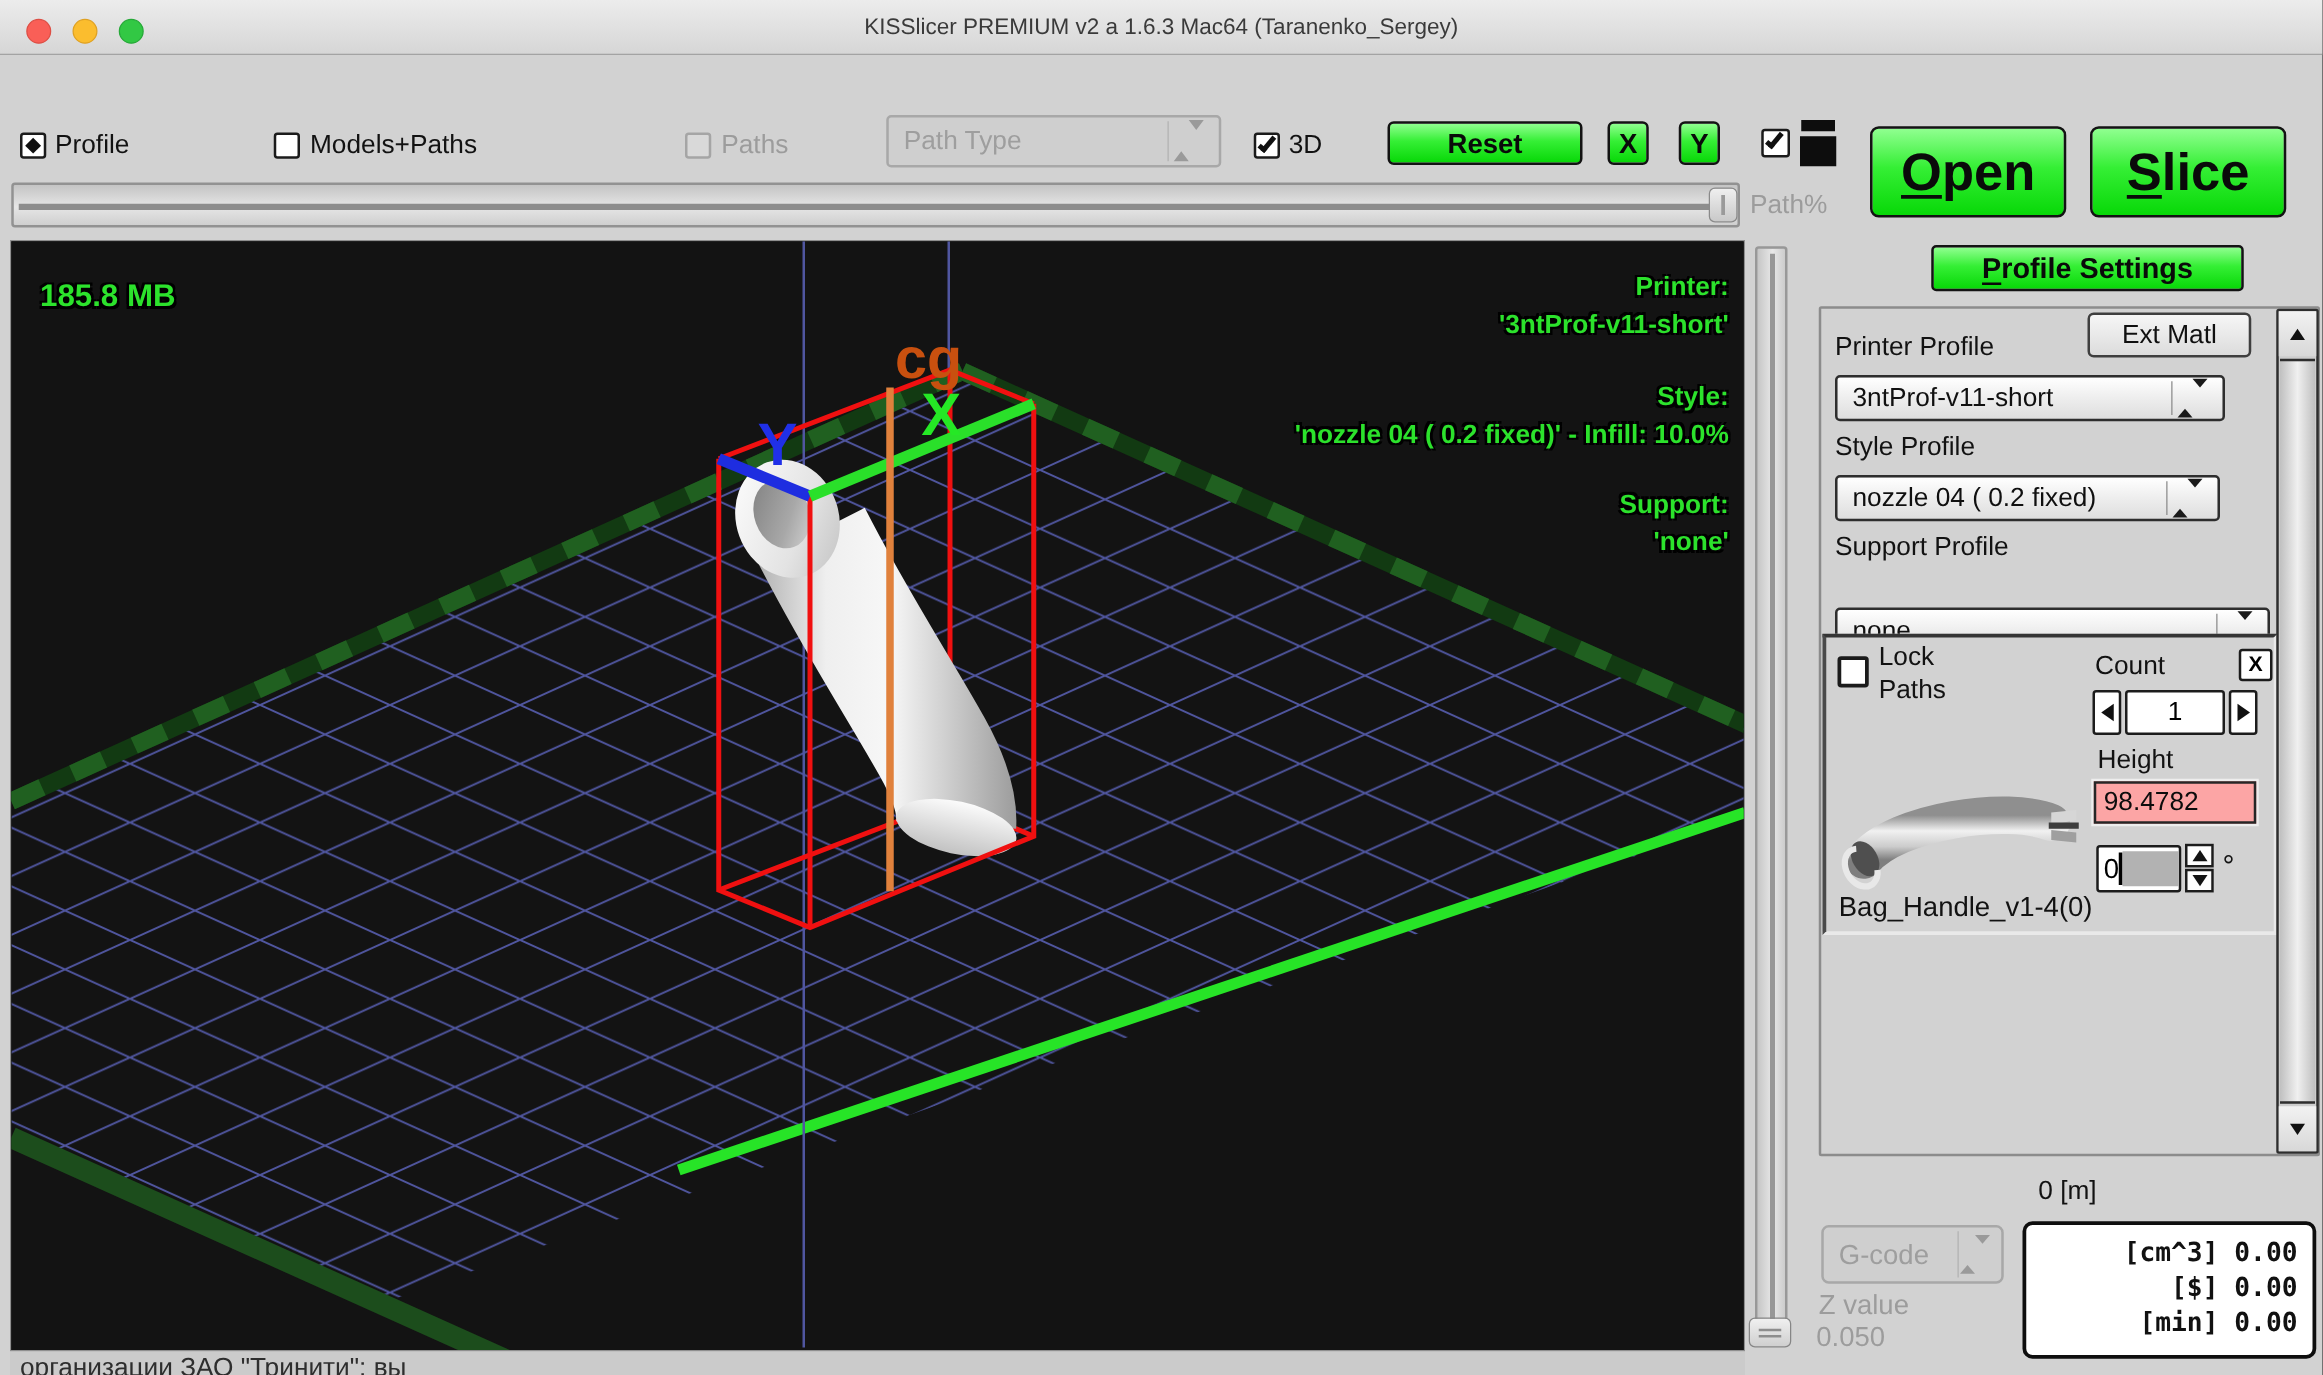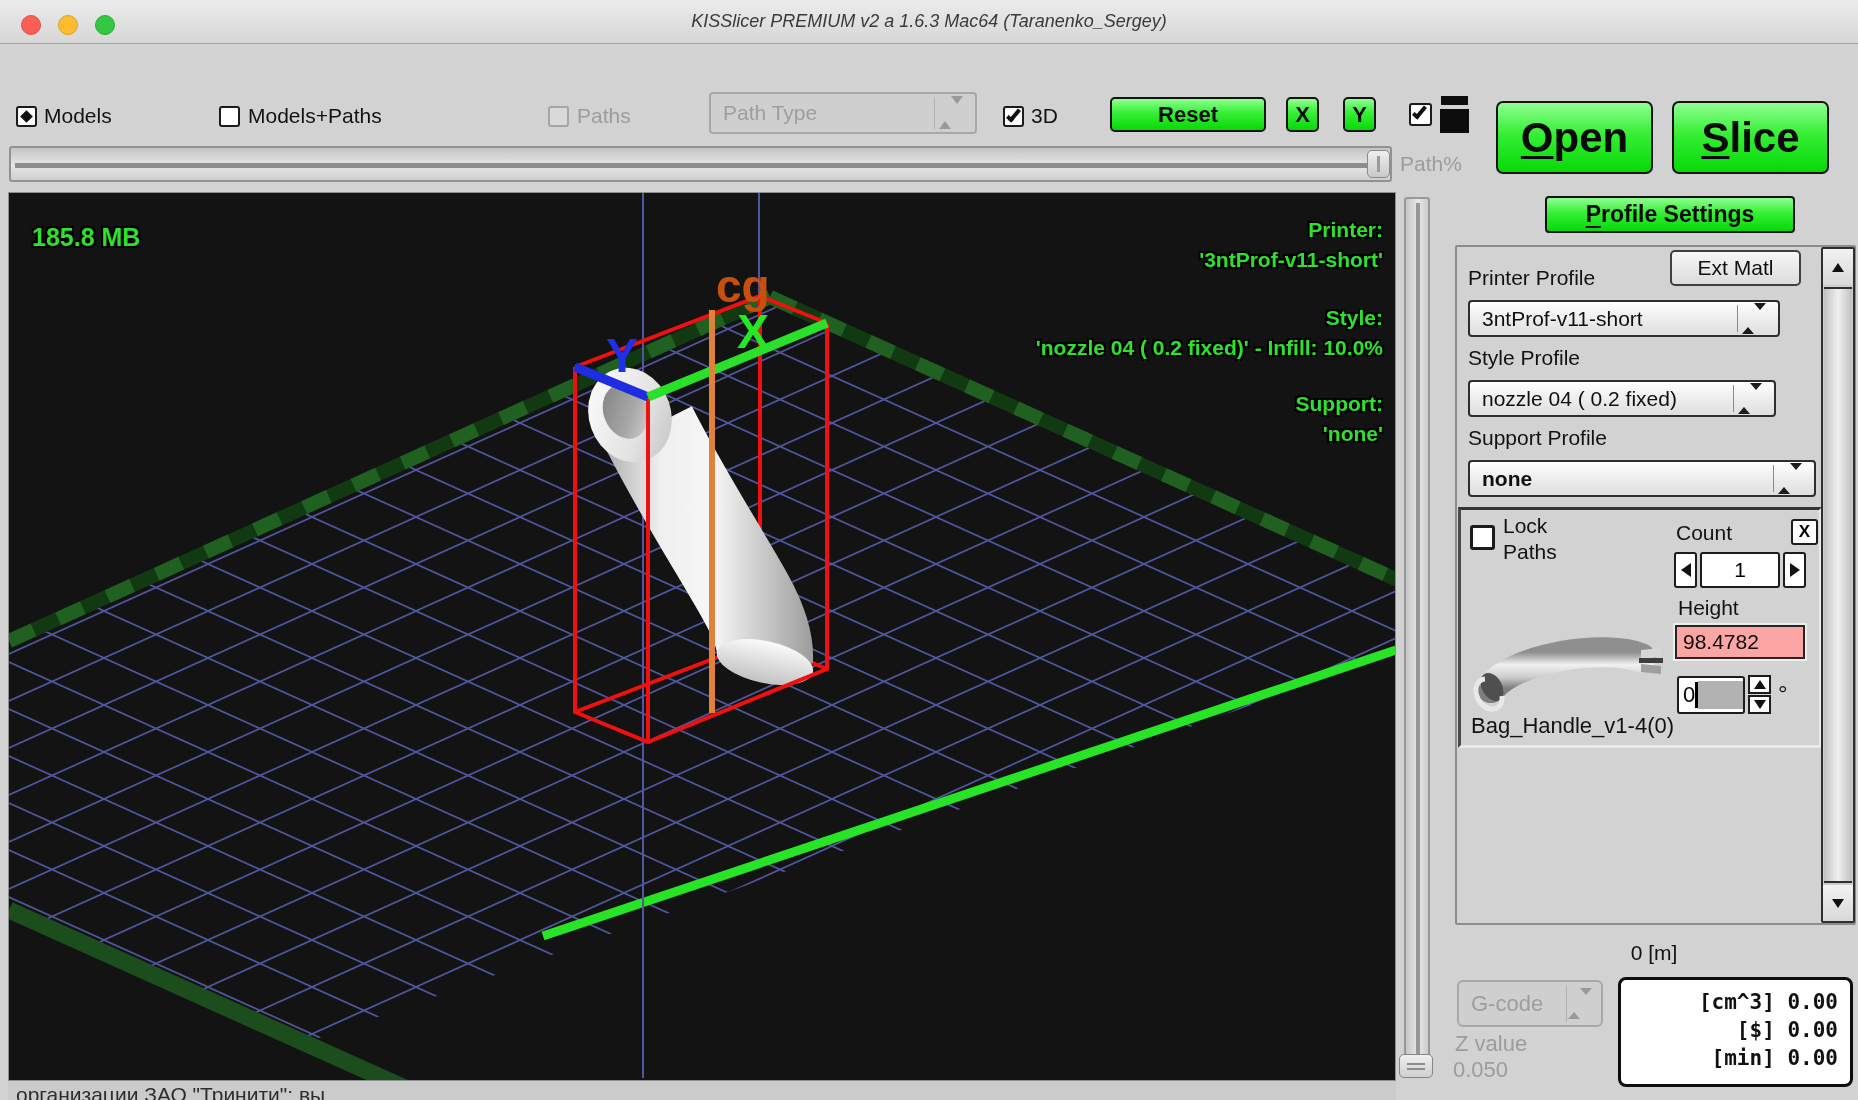--- a/index.html
+++ b/index.html
@@ -4,21 +4,21 @@
 <style>
   * { margin:0; padding:0; box-sizing:border-box; }
   html,body { width:1858px; height:1100px; overflow:hidden; }
   body { font-family:"Liberation Sans", sans-serif; background:#d2d2d2; position:relative; }
   .abs { position:absolute; }
 
   
   .titlebar { position:absolute; left:0; top:0; width:1858px; height:44px;
     background:linear-gradient(180deg,#ececec,#d6d6d6); border-bottom:1px solid #a3a3a3; }
   .title { position:absolute; left:0; right:0; top:11px; text-align:center;
-    font-size:18px; color:#3a3a3a;font-style:italic; }
+    font-size:18px; color:#3a3a3a; }
   .light { position:absolute; top:15px; width:20px; height:20px; border-radius:50%; }
   .light.red { left:21px; background:#f95f57; border:1px solid #dd4f45; }
   .light.yellow { left:58px; background:#fbbd2e; border:1px solid #dfa123; }
   .light.green { left:95px; background:#32c844; border:1px solid #27a939; }
 
   
   .lbl { position:absolute; font-size:21px; color:#121212; white-space:nowrap; }
   .lbl.dis { color:#9c9c9c; }
   .chk { position:absolute; width:21px; height:21px; background:#fff; border:2px solid #1b1b1b; border-radius:3px; }
   .chk.dis { border-color:#a5a5a5; background:#d9d9d9; }
@@ -98,21 +98,21 @@
 <div class="titlebar">
   <div class="light red"></div>
   <div class="light yellow"></div>
   <div class="light green"></div>
   <div class="title">KISSlicer PREMIUM v2 a 1.6.3 Mac64 (Taranenko_Sergey)</div>
 </div>
 
 <div class="chk" style="left:16px; top:106px;">
     <div class="diamond"></div>
   </div>
-<div class="lbl" style="left:44px; top:104px;">Models</div>
+<div class="lbl" style="left:44px; top:104px;">Profile</div>
 
 <div class="chk" style="left:219px; top:106px;"></div>
 <div class="lbl" style="left:248px; top:104px;">Models+Paths</div>
 
 <div class="chk dis" style="left:548px; top:106px;"></div>
 <div class="lbl dis" style="left:577px; top:104px;">Paths</div>
 
 <div class="dd dis" style="left:709px; top:92px; width:268px; height:42px;">
   <span class="txt">Path Type</span>
   <span class="div"></span>
@@ -276,21 +276,21 @@
 </div>
 
 <div class="lbl" style="left:1468px; top:346px;">Style Profile</div>
 <div class="dd" style="left:1468px; top:380px; width:308px; height:37px;">
   <span class="txt">nozzle 04 ( 0.2 fixed)</span>
   <span class="div"></span>
   <span class="arr"><span class="tri-u" style="border-bottom-width:7px;"></span><span class="tri-d" style="border-top-width:7px;"></span></span>
 </div>
 
 <div class="lbl" style="left:1468px; top:426px;">Support Profile</div>
-<div class="dd" style="left:1468px; top:460px; width:348px; height:37px;font-weight:bold;">
+<div class="dd" style="left:1468px; top:486px; width:348px; height:37px;">
   <span class="txt">none</span>
   <span class="div"></span>
   <span class="arr"><span class="tri-u" style="border-bottom-width:7px;"></span><span class="tri-d" style="border-top-width:7px;"></span></span>
 </div>
 
 <div class="card">
   <div class="chk" style="left:9px; top:15px; width:25px; height:25px; border-width:3px;"></div>
   <div class="lbl" style="left:42px; top:4px;">Lock</div>
   <div class="lbl" style="left:42px; top:30px;">Paths</div>
 

